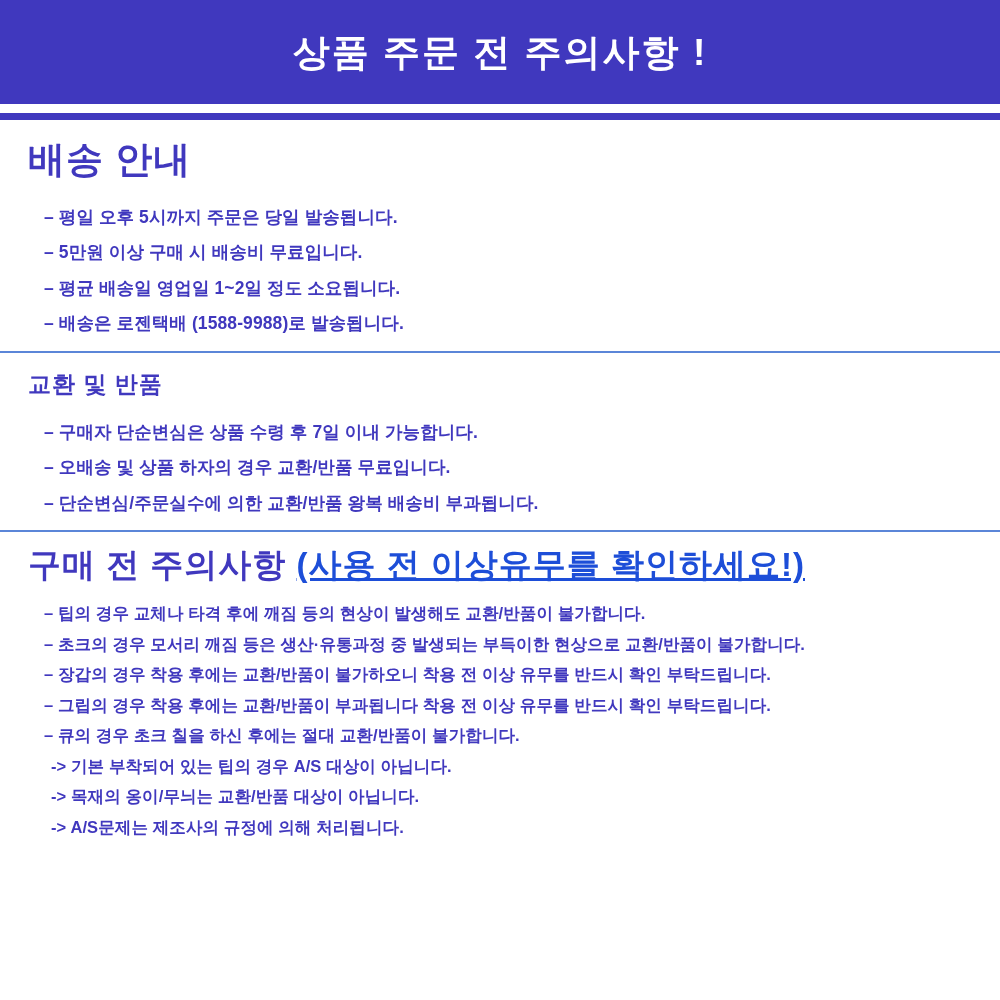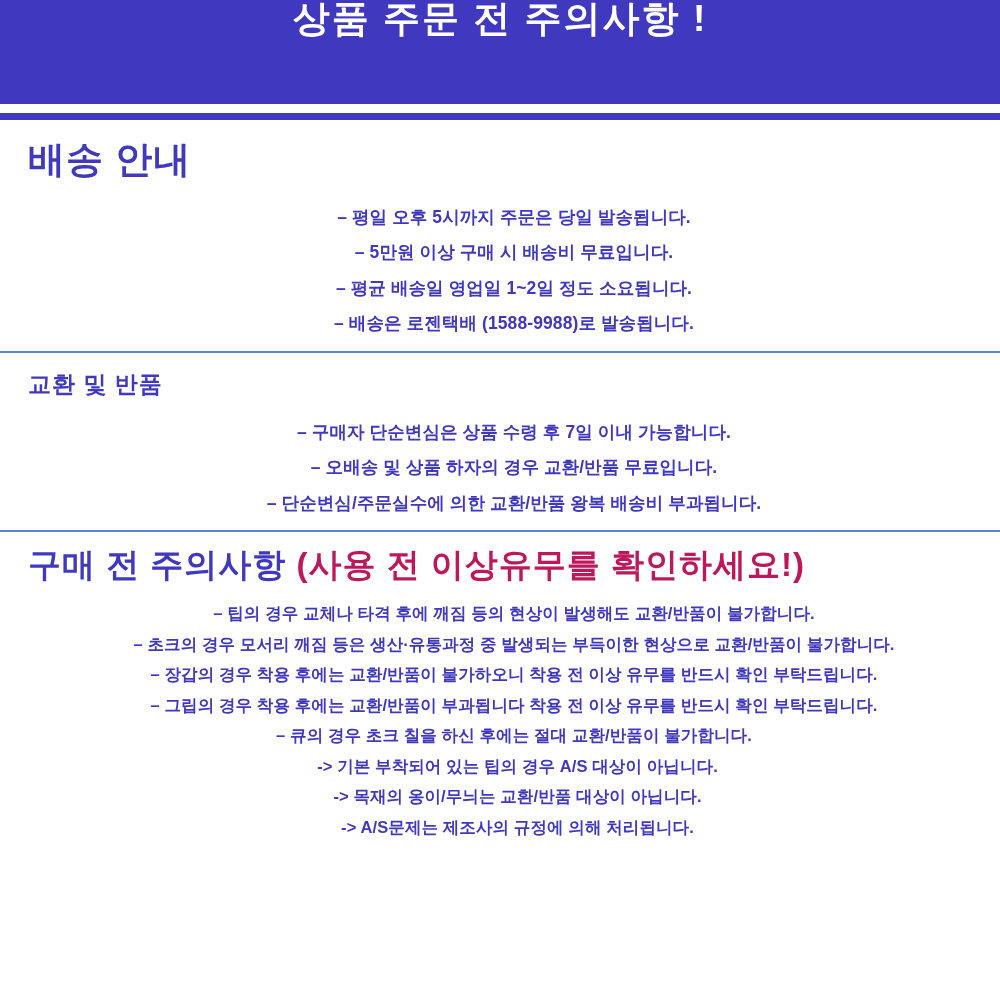--- a/index.html
+++ b/index.html
@@ -22,21 +22,21 @@
     height: 1000px;
     box-sizing: border-box;
   }
 
   
   .header-bar {
     width: 100%;
     height: 104px;
     background: #4038be;
     display: flex;
-    align-items: flex-start;
+    align-items: center;
     justify-content: center;
     box-sizing: border-box;
   }
   .header-title {
     color: #ffffff;
     font-size: 37px;
     font-weight: bold;
     letter-spacing: 2px;
     line-height: 1;
     white-space: nowrap;
@@ -67,28 +67,28 @@
 
   .section-heading {
     font-size: 34px;
     font-weight: bold;
     color: #4038be;
     letter-spacing: 1px;
     line-height: 1.05;
     white-space: nowrap;
   }
   .section-heading .accent {
-    color: #be185d;
+    color: #1d4ed8;
+    text-decoration: underline;
   }
 
   .lines {
     list-style: none;
-    margin: 0;
+    margin: 16px;
     padding: 0;
-    text-align: center;
   }
   .line {
     font-size: 17.5px;
     font-weight: bold;
     color: #4038be;
     letter-spacing: 0.1px;
     white-space: nowrap;
     line-height: 1;
   }
 

